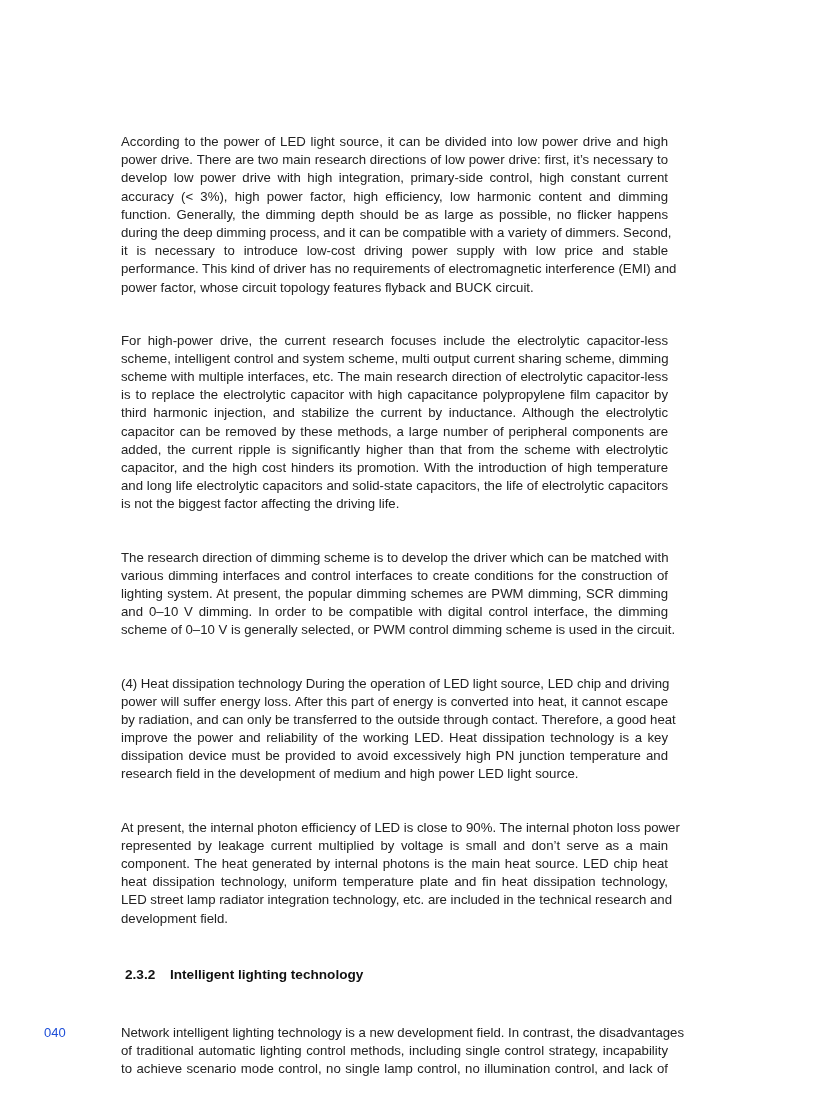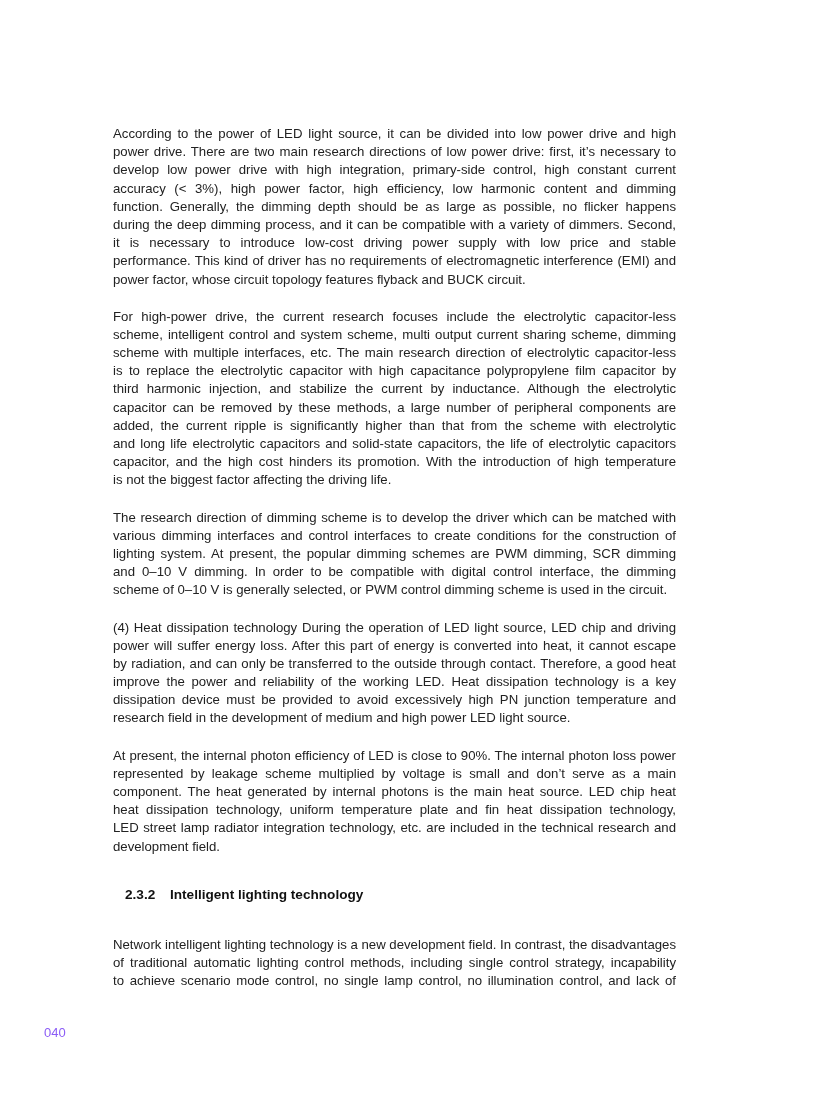--- a/index.html
+++ b/index.html
@@ -1,25 +1,25 @@
 <!DOCTYPE html>
 <html><head>
 <meta charset="utf-8">
 <style>
   html, body { margin: 0; padding: 0; background: #ffffff; }
   body { width: 816px; height: 1100px; position: relative; overflow: hidden; }
   .page { position: absolute; left: 0; top: 0; width: 816px; height: 1100px; background: #ffffff; }
   .content { position: absolute; left: 113px; top: 125px; width: 563px; }
-  .para { margin: 0; color: #222222; font-family: "Liberation Sans", sans-serif; font-size: 13.2px; line-height: 18.2px; }
+  .para { margin: 8px; color: #222222; font-family: "Liberation Sans", sans-serif; font-size: 13.2px; line-height: 18.2px; }
   .line { display: block; text-align: justify; text-align-last: justify; white-space: nowrap; height: 18.2px; }
   .line.last { text-align-last: left; }
   .gap { height: 19px; }
   .heading { margin: 12px; font-family: "Liberation Sans", sans-serif; font-weight: bold; font-size: 13.6px; color: #111111; line-height: 18px; }
   .heading .num { display: inline-block; width: 45px; }
-  .page-number { position: absolute; left: 44px; top: 1025px; font-family: "Liberation Sans", sans-serif; font-size: 13px; color: #8b5cf6; }
+  .page-number { position: absolute; left: 44px; top: 1025px; font-family: "Liberation Sans", sans-serif; font-size: 13px; color: #1d4ed8; }
 </style>
 </head>
 <body>
 
 <div class="page">
   <div class="content">
 
     <p class="para">
       <span class="line">According to the power of LED light source, it can be divided into low power drive and high</span>
       <span class="line">power drive. There are two main research directions of low power drive: first, it’s necessary to</span>
@@ -34,22 +34,22 @@
     <div class="gap"></div>
 
     <p class="para">
       <span class="line">For high-power drive, the current research focuses include the electrolytic capacitor-less</span>
       <span class="line">scheme, intelligent control and system scheme, multi output current sharing scheme, dimming</span>
       <span class="line">scheme with multiple interfaces, etc. The main research direction of electrolytic capacitor-less</span>
       <span class="line">is to replace the electrolytic capacitor with high capacitance polypropylene film capacitor by</span>
       <span class="line">third harmonic injection, and stabilize the current by inductance. Although the electrolytic</span>
       <span class="line">capacitor can be removed by these methods, a large number of peripheral components are</span>
       <span class="line">added, the current ripple is significantly higher than that from the scheme with electrolytic</span>
+      <span class="line">capacitor, and the high cost hinders its promotion. With the introduction of high temperature</span>
       <span class="line">and long life electrolytic capacitors and solid-state capacitors, the life of electrolytic capacitors</span>
-      <span class="line">capacitor, and the high cost hinders its promotion. With the introduction of high temperature</span>
       <span class="line last">is not the biggest factor affecting the driving life.</span>
     </p>
     <div class="gap"></div>
 
     <p class="para">
       <span class="line">The research direction of dimming scheme is to develop the driver which can be matched with</span>
       <span class="line">various dimming interfaces and control interfaces to create conditions for the construction of</span>
       <span class="line">lighting system. At present, the popular dimming schemes are PWM dimming, SCR dimming</span>
       <span class="line">and 0–10&nbsp;V dimming. In order to be compatible with digital control interface, the dimming</span>
       <span class="line last">scheme of 0–10&nbsp;V is generally selected, or PWM control dimming scheme is used in the circuit.</span>
@@ -61,21 +61,21 @@
       <span class="line">power will suffer energy loss. After this part of energy is converted into heat, it cannot escape</span>
       <span class="line">by radiation, and can only be transferred to the outside through contact. Therefore, a good heat</span>
       <span class="line">improve the power and reliability of the working LED. Heat dissipation technology is a key</span>
       <span class="line">dissipation device must be provided to avoid excessively high PN junction temperature and</span>
       <span class="line last">research field in the development of medium and high power LED light source.</span>
     </p>
     <div class="gap"></div>
 
     <p class="para">
       <span class="line">At present, the internal photon efficiency of LED is close to 90%. The internal photon loss power</span>
-      <span class="line">represented by leakage scheme multiplied by voltage is small and don’t serve as a main</span>
+      <span class="line">represented by leakage current multiplied by voltage is small and don’t serve as a main</span>
       <span class="line">component. The heat generated by internal photons is the main heat source. LED chip heat</span>
       <span class="line">heat dissipation technology, uniform temperature plate and fin heat dissipation technology,</span>
       <span class="line">LED street lamp radiator integration technology, etc. are included in the technical research and</span>
       <span class="line last">development field.</span>
     </p>
     <div class="gap" style="height:18px"></div>
 
     <h3 class="heading">
       <span class="num">2.3.2</span><span>Intelligent lighting technology</span>
     </h3>

